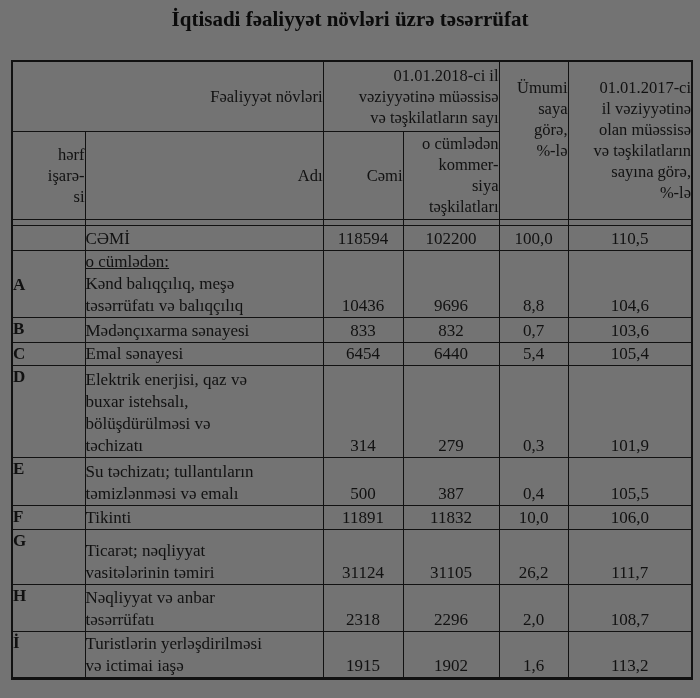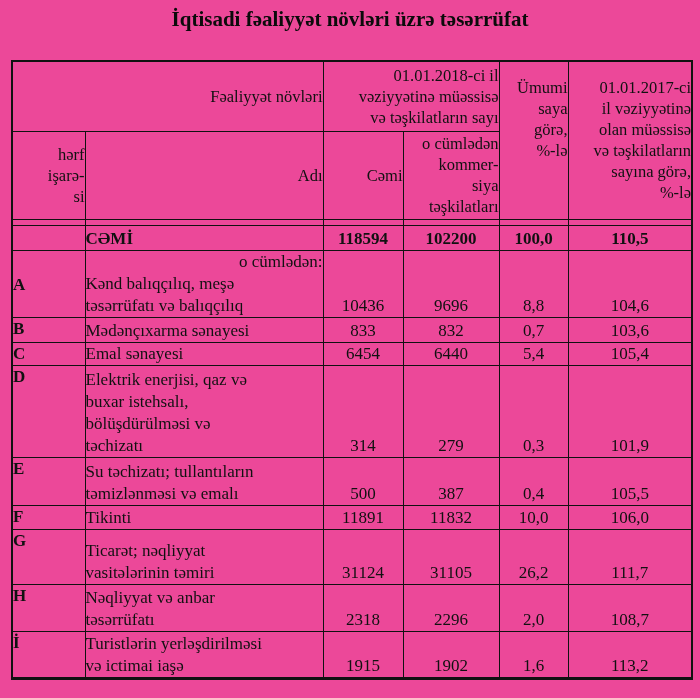--- a/index.html
+++ b/index.html
@@ -1,20 +1,20 @@
 <!DOCTYPE html>
 <html><head>
 <meta charset="utf-8">
 <style>
   html, body { margin: 0; padding: 0; background: #ffffff; }
   .page {
     position: relative;
     width: 700px;
     height: 698px;
-    background: #ec4899;
+    background: #737373;
     font-family: "Liberation Serif", "DejaVu Serif", serif;
     color: #111111;
   }
   .title {
     padding-top: 7px;
     text-align: center;
     font-weight: bold;
     font-size: 21px;
     line-height: 24px;
     color: #0b0b0b;
@@ -52,29 +52,29 @@
     text-align: left;
     padding: 1px 2px 0 14px;
     font-weight: bold;
   }
   tr.has-prefix td.letter { padding-top: 23px; }
   td.name {
     vertical-align: bottom;
     text-align: left;
     padding: 1px 4px 2px 9px;
   }
-  td.name .prefix { text-align: right; }
+  td.name .prefix { text-align: left; text-decoration: underline; }
   td.name .prefix:empty { display: none; }
   td.name .nm { white-space: pre-line; }
   td.num {
     vertical-align: bottom;
     text-align: center;
     padding: 1px 2px 2px 2px;
   }
-  tr.total-row td.name, tr.total-row td.num { font-weight: bold; }
+  tr.total-row td.name, tr.total-row td.num { font-weight: normal; }
 </style>
 </head>
 <body>
 
 <div class="page">
 
   <div class="title">
     <div>İqtisadi fəaliyyət növləri üzrə təsərrüfat</div>
   </div>
 

